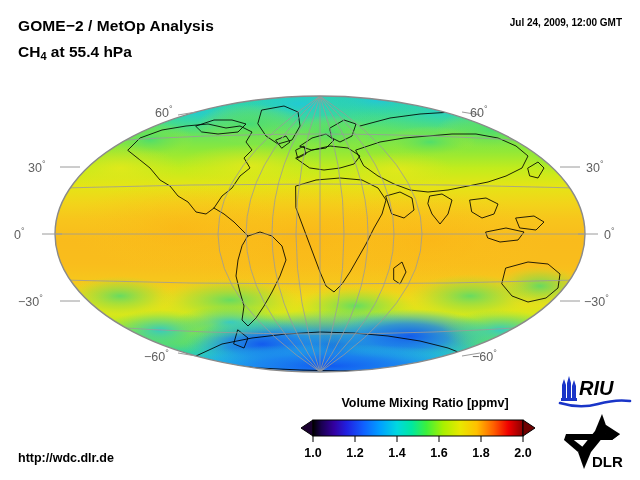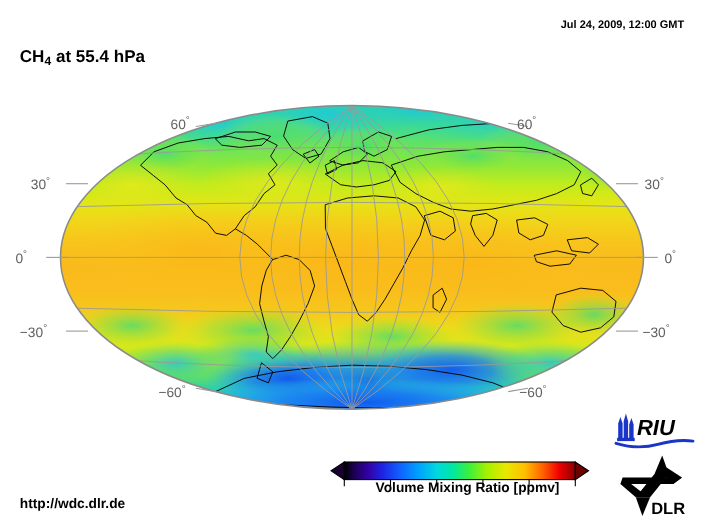--- a/index.html
+++ b/index.html
@@ -38,40 +38,41 @@
     position:absolute;left:18px;font-size:12.5px;font-weight:bold;white-space:nowrap;
   }
   .foot.l1{top:403px;}
   .foot.l2{top:427px;}
   .foot.l3{top:451px;}
 
   
   #cbar-block{position:absolute;left:300px;top:396px;width:250px;height:80px;}
   .cbar-title{
     position:absolute;left:0;top:0;width:250px;text-align:center;
-    font-size:12.5px;font-weight:bold;white-space:nowrap;margin-top:40px;
+    font-size:12.5px;font-weight:bold;white-space:nowrap;
   }
   .cbar-svg{position:absolute;left:0;top:20px;}
   .cbar-ticklabels{
     position:absolute;left:0;top:50px;width:250px;height:18px;
   }
   .cbar-ticklabels span{
     position:absolute;font-size:12.5px;font-weight:bold;
     transform:translateX(-50%);white-space:nowrap;
   }
 
   
   #riu-logo{position:absolute;left:558px;top:374px;width:74px;height:34px;}
   #dlr-logo{position:absolute;left:562px;top:412px;width:68px;height:58px;}
 </style>
 </head>
 <body>
 
 <div class="page">
 
+  <div class="hdr-title">GOME−2 / MetOp Analysis</div>
   <div class="hdr-sub"><span>CH</span><sub>4</sub><span> at 55.4 hPa</span></div>
   <div class="hdr-date">Jul 24, 2009, 12:00 GMT</div>
 
   <div id="map-wrap">
     <svg width="640" height="400" viewBox="0 0 640 400">
       <defs>
         <clipPath id="globeClip">
           <ellipse cx="320" cy="234" rx="265" ry="138"></ellipse>
         </clipPath>
 
@@ -315,20 +316,28 @@
       <g stroke="#000" stroke-width="1">
         <line x1="13" y1="20" x2="13" y2="26"></line>
         <line x1="55" y1="20" x2="55" y2="26"></line>
         <line x1="97" y1="20" x2="97" y2="26"></line>
         <line x1="139" y1="20" x2="139" y2="26"></line>
         <line x1="181" y1="20" x2="181" y2="26"></line>
         <line x1="223" y1="20" x2="223" y2="26"></line>
       </g>
     </svg>
 
+    <div class="cbar-ticklabels">
+      <span style="left:13px;">1.0</span>
+      <span style="left:55px;">1.2</span>
+      <span style="left:97px;">1.4</span>
+      <span style="left:139px;">1.6</span>
+      <span style="left:181px;">1.8</span>
+      <span style="left:223px;">2.0</span>
+    </div>
   </div>
 
   <svg id="riu-logo" viewBox="0 0 74 34">
 
     <g fill="#1a35c8">
       <path d="M4,26 L4,11 L6,5 L8,11 L8,26 Z"></path>
       <path d="M9,26 L9,9  L11,2 L13,9  L13,26 Z"></path>
       <path d="M14,26 L14,12 L16,6 L18,12 L18,26 Z"></path>
       <rect x="3" y="24" width="16" height="3"></rect>
     </g>

